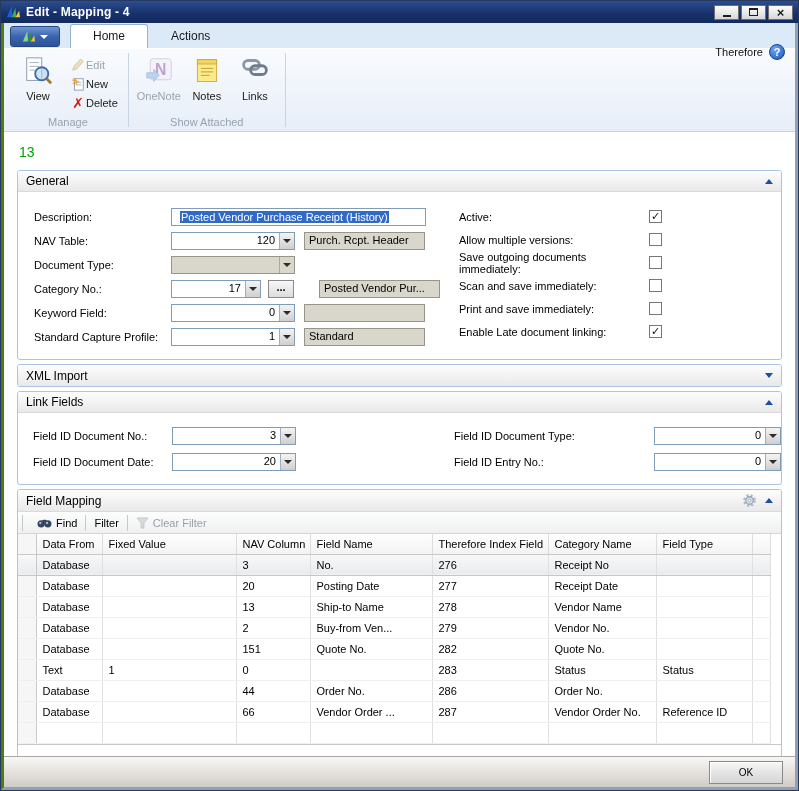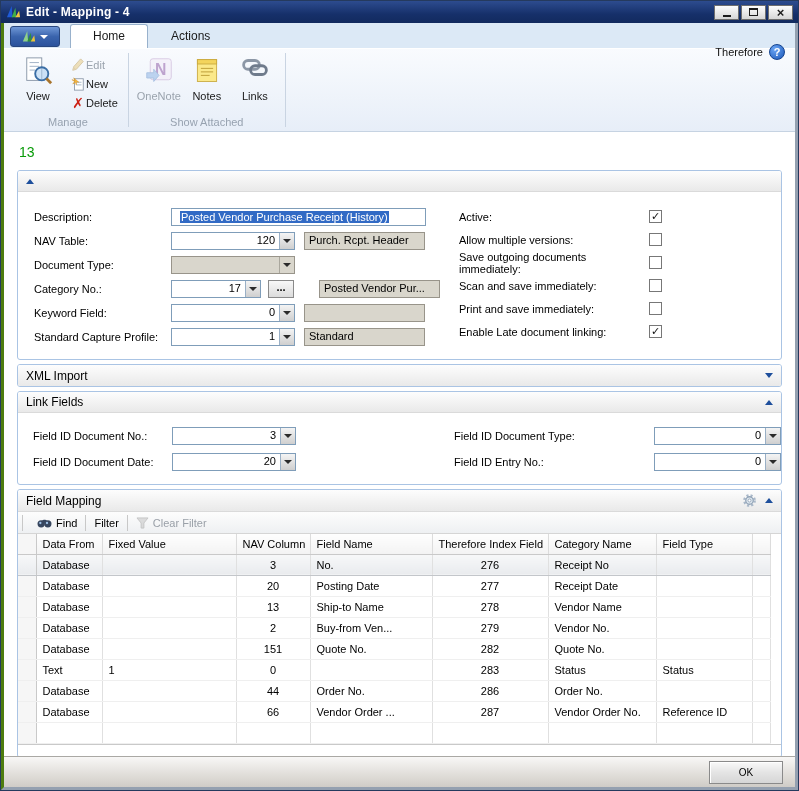--- a/index.html
+++ b/index.html
@@ -95,21 +95,21 @@
   .tb-grip { width:1px; height:16px; background:#c8c8c8; margin-right:6px; }
   .tb-item { display:flex; align-items:center; gap:4px; padding:0 8px; height:100%; }
   .tb-sep { width:1px; height:16px; background:#c8c8c8; }
   .tb-item.grayed { color:#9aa0a8; }
   .tb-item.grayed svg { opacity:.6; }
 
   table.fm { border-collapse:collapse; table-layout:fixed; width:753px; margin:0 0 0 0; }
   .fm th { font-weight:normal; text-align:left; height:20px; padding:0 6px; background:linear-gradient(#fefefe,#f3f3f3); border-right:1px solid #dcdcdc; border-bottom:1px solid #c9c9c9; overflow:hidden; white-space:nowrap; }
   .fm td { height:21px; padding:0 6px; border-right:1px solid #e0e0e0; border-bottom:1px solid #efefef; overflow:hidden; white-space:nowrap; }
   .fm .sel { background:#f6f6f6; border-right:1px solid #c9c9c9; padding:0; }
-  .fm .num { text-align:center; }
+  .fm .num { text-align:left; }
   .fm tr.selected td { background:linear-gradient(#f7f8f9,#e9ebee); border-top:1px solid #c3c6ca; border-bottom:1px solid #c3c6ca; }
   .fm-wrap { border-bottom:1px solid #c9c9c9; margin-bottom:12px; }
 
   
   .okbar { height:31px; flex:0 0 auto; background:linear-gradient(#f8f7f6,#dcd9d4 70%,#cfccc7); border-top:1px solid #aaa8a4; display:flex; align-items:center; justify-content:flex-end; padding-right:12px; }
   .ok-btn { width:74px; height:23px; background:linear-gradient(#f9f9f9,#e4e4e4 50%,#d6d6d6); border:1px solid #8a8a8a; box-shadow:inset 1px 1px 0 #fff; font-size:10px; text-align:center; line-height:21px; }
 </style>
 </head>
 <body>
 
@@ -237,20 +237,21 @@
         <div class="rg-label">Show Attached</div>
       </div>
       <div class="rsep"></div>
     </div>
 
     <div class="main">
       <div class="record-id">13</div>
 
       <div class="section" style="height:190px;">
         <div class="sec-head">
+          <span class="sec-title">General</span>
           <span class="chev-up"></span>
         </div>
         <div class="g-body">
           <div class="g-left">
             <div class="f-row">
               <span class="f-label">Description:</span>
               <span class="text-input">
                   <span class="sel-text">Posted Vendor Purchase Receipt (History)</span>
                 </span>
             </div>

